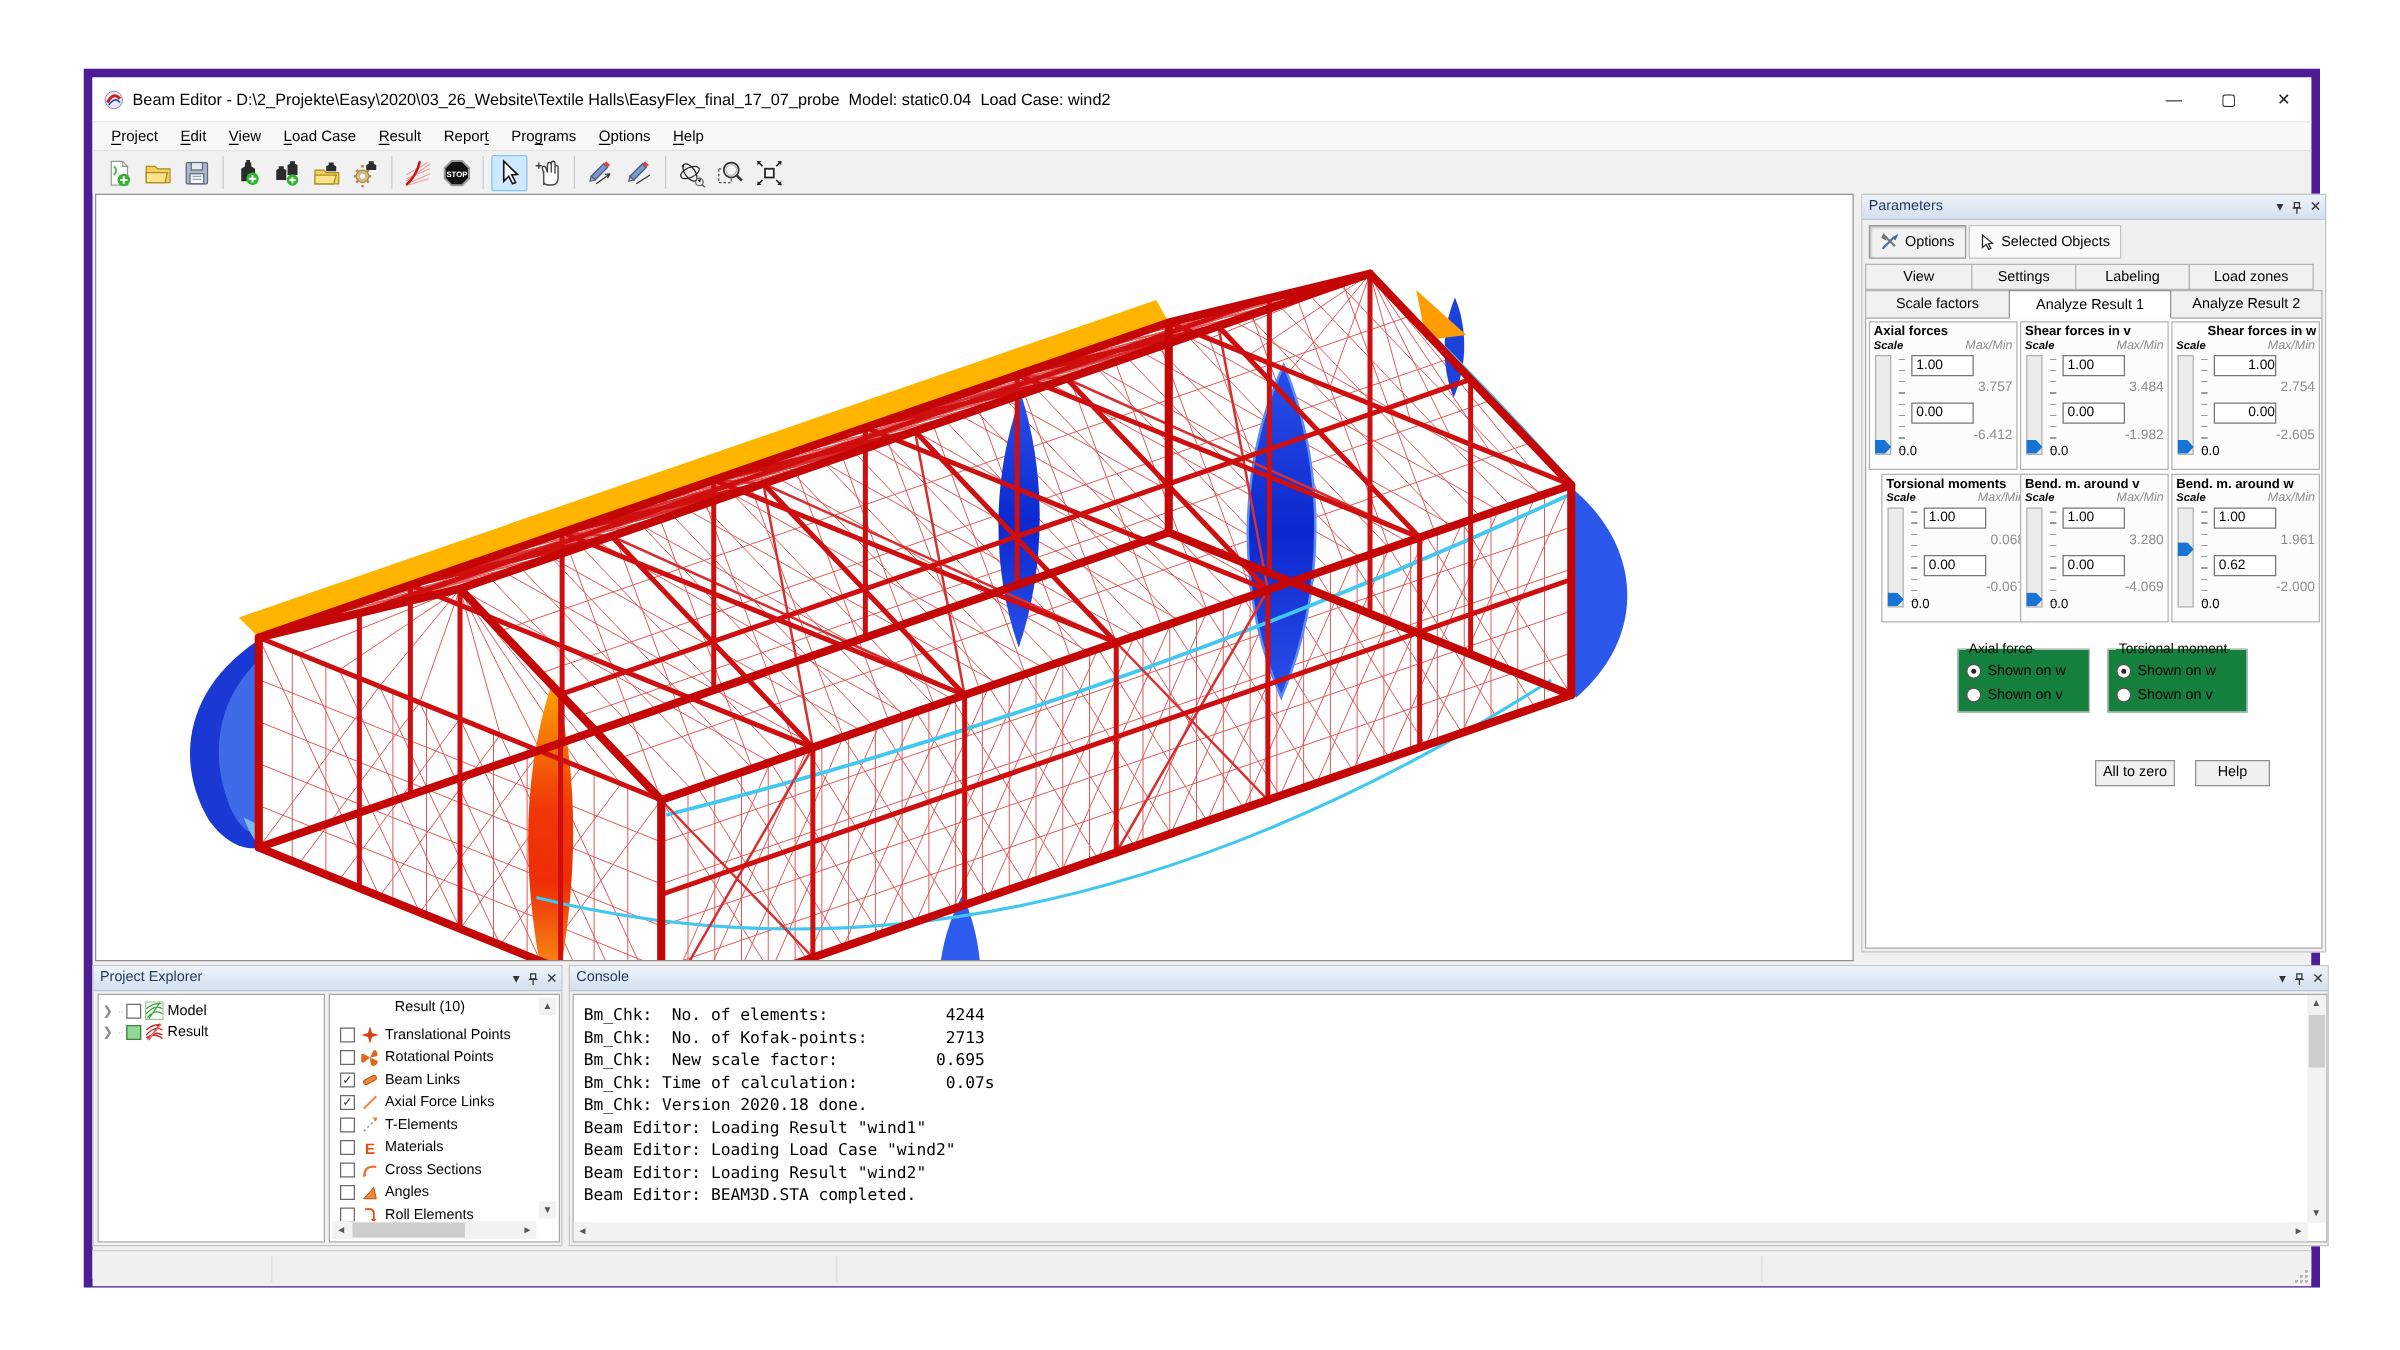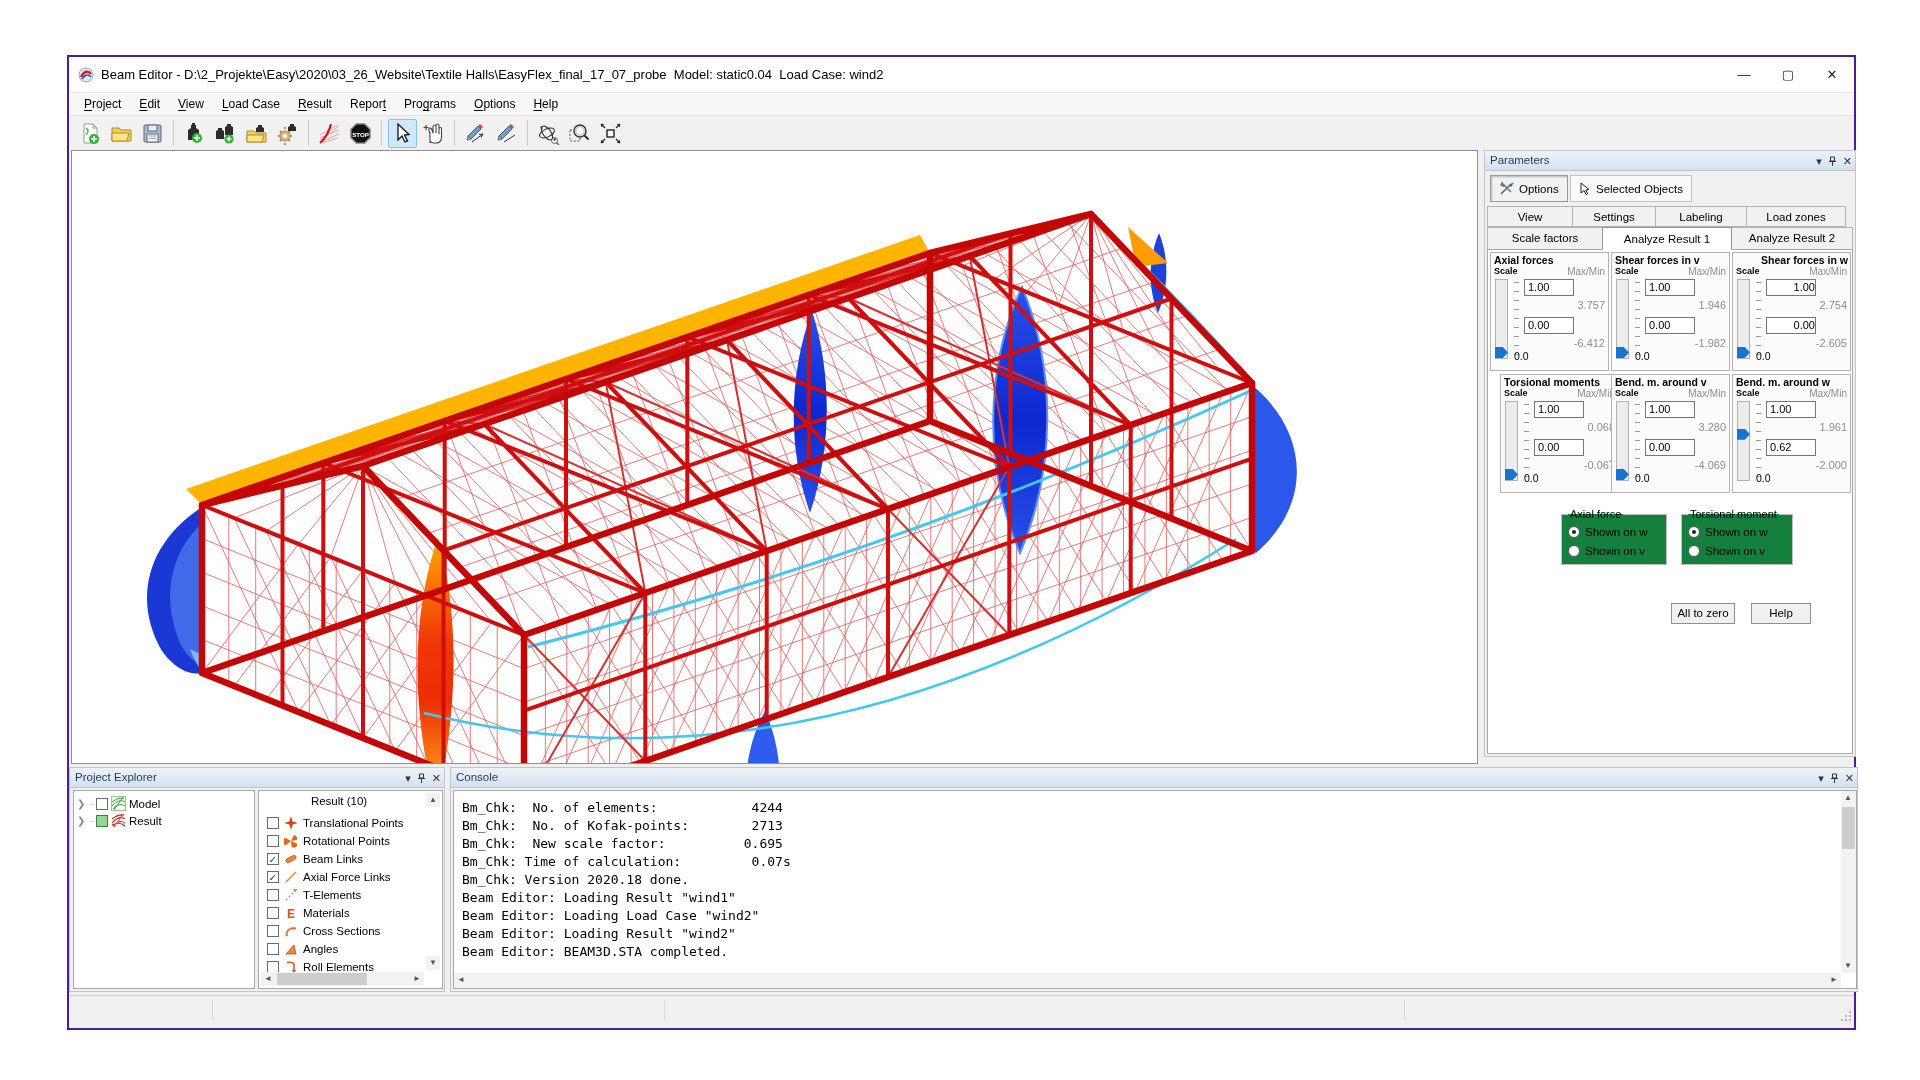--- a/index.html
+++ b/index.html
@@ -1,17 +1,17 @@
 <!DOCTYPE html>
 <html><head>
 <meta charset="utf-8">
 <style>
   * { margin:0; padding:0; box-sizing:border-box; }
   html,body { width:1920px; height:1080px; background:#fff; font-family:"Liberation Sans",sans-serif; color:#000; overflow:hidden; }
-  #app { position:absolute; left:67px; top:55px; width:1789px; height:975px; background:#f0f0f0; border:2px solid #4c1d95; }
+  #app { position:absolute; left:67px; top:55px; width:1789px; height:975px; background:#f0f0f0; border:7px solid #4c1d95; }
 
   
   #titlebar { position:absolute; left:0; top:0; width:100%; height:36px; background:#fff; border-bottom:1px solid #e6e6e6; }
   #titlebar .logo { position:absolute; left:9px; top:10px; width:16px; height:16px; }
   #titlebar .title { position:absolute; left:32px; top:0; line-height:36px; font-size:13px; white-space:pre; }
   .winbtn { position:absolute; top:0; width:44px; height:36px; text-align:center; line-height:36px; font-size:13px; color:#222; cursor:default; }
   #btn-min { right:88px; } #btn-max { right:44px; } #btn-close { right:0; }
 
   
   #menubar { position:absolute; left:0; top:36px; width:100%; height:23px; background:#f8f8f8; border-bottom:1px solid #e2e2e2; padding-left:6px; }
@@ -42,21 +42,21 @@
   #btn-selobj { left:85px; border-color:#c2c2c2; }
   .tabs { position:absolute; left:2px; display:flex; }
   #tabs1 { top:55px; height:21px; }
   #tabs2 { top:76px; height:23px; }
   .tab { border:1px solid #b4b4b4; background:#f1f1f1; font-size:11.5px; text-align:center; line-height:20px; margin-right:-1px; padding:0 4px; }
   .tab.active { background:#fff; border-color:#949494; border-bottom-color:#fff; line-height:22px; position:relative; z-index:2; }
   #pcontent { position:absolute; left:2px; top:98px; width:366px; height:505px; background:#fff; border:1px solid #a8a8a8; }
 
   .pgroup { position:absolute; width:119px; height:119px; border:1px solid #b4b4b4; background:#fcfcfc; }
   .g-title { font-weight:bold; font-size:10.5px; padding:1px 2px 0 3px; white-space:nowrap; }
-  .g-sub { display:flex; justify-content:space-between; padding:0 3px; }
+  .g-sub { display:flex; justify-content:space-between; padding:0 3px;font-style:italic; }
   .g-scale { font-weight:bold; font-size:9px; }
   .g-maxmin { font-size:10px; color:#8e8e8e; }
   .g-body { position:relative; height:88px; margin-top:1px; }
   .g-track { position:absolute; left:4px; top:1px; width:13px; height:80px; background:#ececec; border:1px solid #b0b0b0; }
   .g-thumb { position:absolute; left:-1px; width:13px; height:11px; background:#1874d2; clip-path:polygon(0 0,60% 0,100% 50%,60% 100%,0 100%); }
   .g-ticks { position:absolute; left:23px; top:4px; width:5px; height:76px; background:repeating-linear-gradient(#9a9a9a 0 1px,transparent 1px 9px); }
   .g-input { position:absolute; left:33px; width:50px; height:17px; border:1px solid #767676; background:#fff; font-size:11px; line-height:15px; padding-left:3px; }
   .g-input1 { top:1px; } .g-input2 { top:39px; }
   .g-max,.g-min { position:absolute; right:3px; font-size:11px; color:#8e8e8e; }
   .g-max { top:21px; } .g-min { top:59px; }
@@ -350,21 +350,21 @@
           <div class="g-sub">
             <span class="g-scale">Scale</span>
             <span class="g-maxmin">Max/Min</span>
           </div>
           <div class="g-body">
             <div class="g-track">
               <div class="g-thumb" style="bottom: 0px;"></div>
             </div>
             <div class="g-ticks"></div>
             <div class="g-input g-input1">1.00</div>
-            <div class="g-max">1.946</div>
+            <div class="g-max">3.484</div>
             <div class="g-input g-input2">0.00</div>
             <div class="g-min">-1.982</div>
             <div class="g-zero">0.0</div>
           </div>
         </div>
         <div class="pgroup" style="left:247px;top:101px;text-align:right;">
           <div class="g-title">Shear forces in w</div>
           <div class="g-sub">
             <span class="g-scale">Scale</span>
             <span class="g-maxmin">Max/Min</span>

